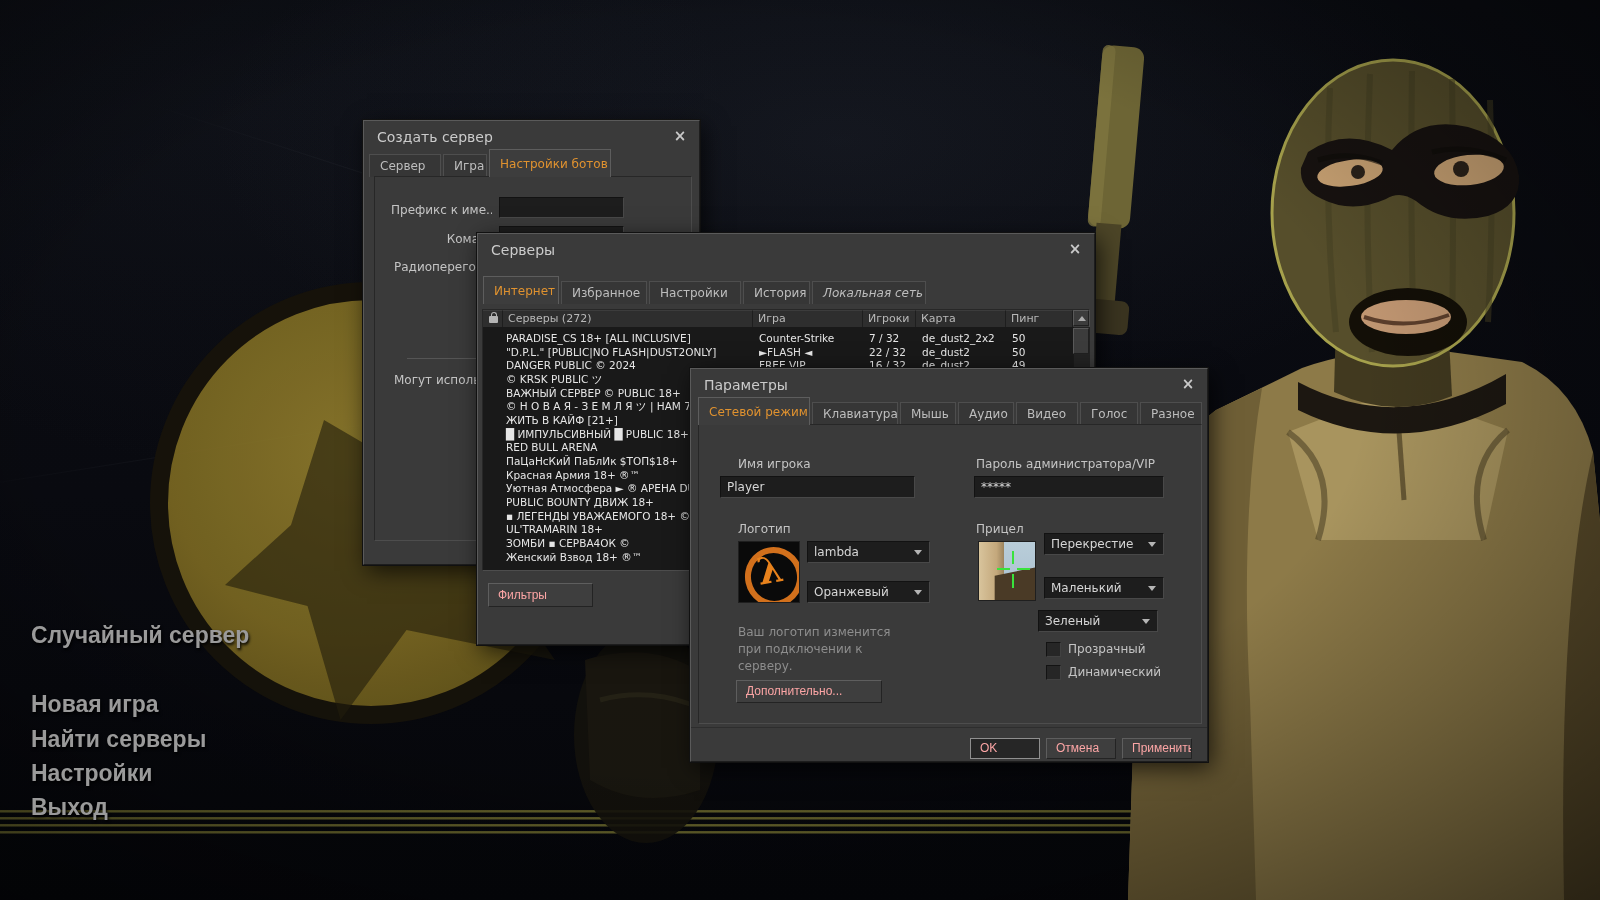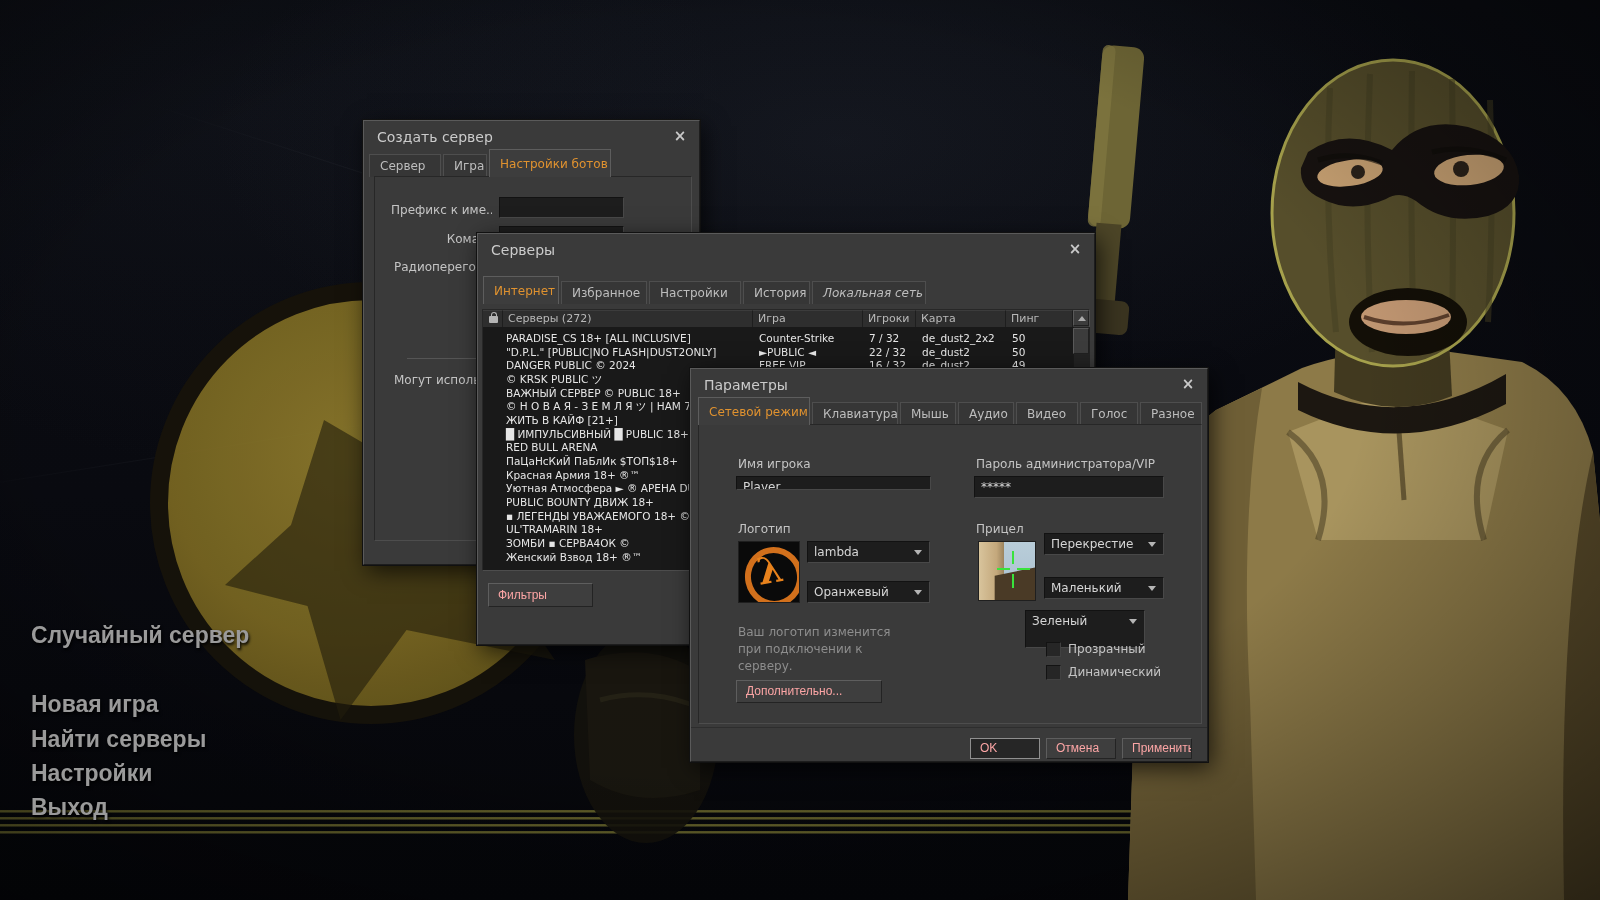--- a/index.html
+++ b/index.html
@@ -187,21 +187,21 @@
     <div class="list" id="server-list" style="left:0;top:17px;width:590px;height:243px">
         <div class="srow" style="top: 4px;">
           <div class="c-name">PARADISE_CS 18+ [ALL INCLUSIVE]</div>
           <div class="c-game">Counter-Strike</div>
           <div class="c-pl">7 / 32</div>
           <div class="c-map">de_dust2_2x2</div>
           <div class="c-ping">50</div>
         </div>
         <div class="srow" style="top: 17.66px;">
           <div class="c-name">"D.P.L." [PUBLIC|NO FLASH|DUST2ONLY]</div>
-          <div class="c-game">►PUBLIC ◄</div>
+          <div class="c-game">►FLASH ◄</div>
           <div class="c-pl">22 / 32</div>
           <div class="c-map">de_dust2</div>
           <div class="c-ping">50</div>
         </div>
         <div class="srow" style="top: 31.32px;">
           <div class="c-name">DANGER PUBLIC © 2024</div>
           <div class="c-game">FREE VIP</div>
           <div class="c-pl">16 / 32</div>
           <div class="c-map">de_dust2</div>
           <div class="c-ping">49</div>
@@ -320,21 +320,21 @@
       <div class="tab" style="width: 86px;">Клавиатура</div>
       <div class="tab" style="width: 56px;">Мышь</div>
       <div class="tab" style="width: 56px;">Аудио</div>
       <div class="tab" style="width: 62px;">Видео</div>
       <div class="tab" style="width: 58px;">Голос</div>
       <div class="tab" style="width: 62px;">Разное</div>
     </div>
   <div class="panel" style="left:7px;top:55px;width:504px;height:300px"></div>
 
   <div class="lbl" style="left:47px;top:88px">Имя игрока</div>
-  <div class="inp" style="left:45px;top:107px;width:195px;height:14px;line-height:18px">Player</div>
+  <div class="inp" style="left:29px;top:107px;width:195px;height:22px;line-height:18px">Player</div>
 
   <div class="lbl" style="left:285px;top:88px">Пароль администратора/VIP</div>
   <div class="inp" style="left:283px;top:107px;width:190px;height:22px;line-height:18px">*****</div>
 
   <div class="lbl" style="left:47px;top:153px">Логотип</div>
   <div class="logo-tile" style="left:47px;top:172px">
     <div class="logo-ring"></div>
     <div class="logo-lambda">λ</div>
   </div>
   <div class="inp dd" style="left:116px;top:172px;width:123px;height:22px;line-height:18px"><span>lambda</span><span class="arrow"></span></div>
@@ -344,21 +344,21 @@
   <div class="xh-tile" style="left:287px;top:172px">
     <div class="xh-wall"></div>
     <div class="xh-ledge"></div>
     <div class="xh-line" style="left:33px;top:9px;width:2px;height:13px"></div>
     <div class="xh-line" style="left:33px;top:32px;width:2px;height:14px"></div>
     <div class="xh-line" style="left:18px;top:26px;width:13px;height:2px"></div>
     <div class="xh-line" style="left:38px;top:26px;width:13px;height:2px"></div>
   </div>
   <div class="inp dd" style="left:353px;top:164px;width:120px;height:22px;line-height:18px"><span>Перекрестие</span><span class="arrow"></span></div>
   <div class="inp dd" style="left:353px;top:208px;width:120px;height:22px;line-height:18px"><span>Маленький</span><span class="arrow"></span></div>
-  <div class="inp dd" style="left:334px;top:241px;width:120px;height:38px;line-height:18px"><span>Зеленый</span><span class="arrow"></span></div>
+  <div class="inp dd" style="left:347px;top:241px;width:120px;height:22px;line-height:18px"><span>Зеленый</span><span class="arrow"></span></div>
 
   <div class="chk" style="left:355px;top:273px"></div>
   <div class="lbl" style="left:377px;top:273px">Прозрачный</div>
   <div class="chk" style="left:355px;top:296px"></div>
   <div class="lbl" style="left:377px;top:296px">Динамический</div>
 
   <div class="note" style="left:47px;top:255px;width:175px">Ваш логотип изменится при подключении к серверу.</div>
   <button class="btn" style="left:45px;top:311px;width:146px;height:23px">Дополнительно...</button>
 
   <div class="divider" style="left:0px;top:358px;width:516px;background:#2a2a2a"></div>

